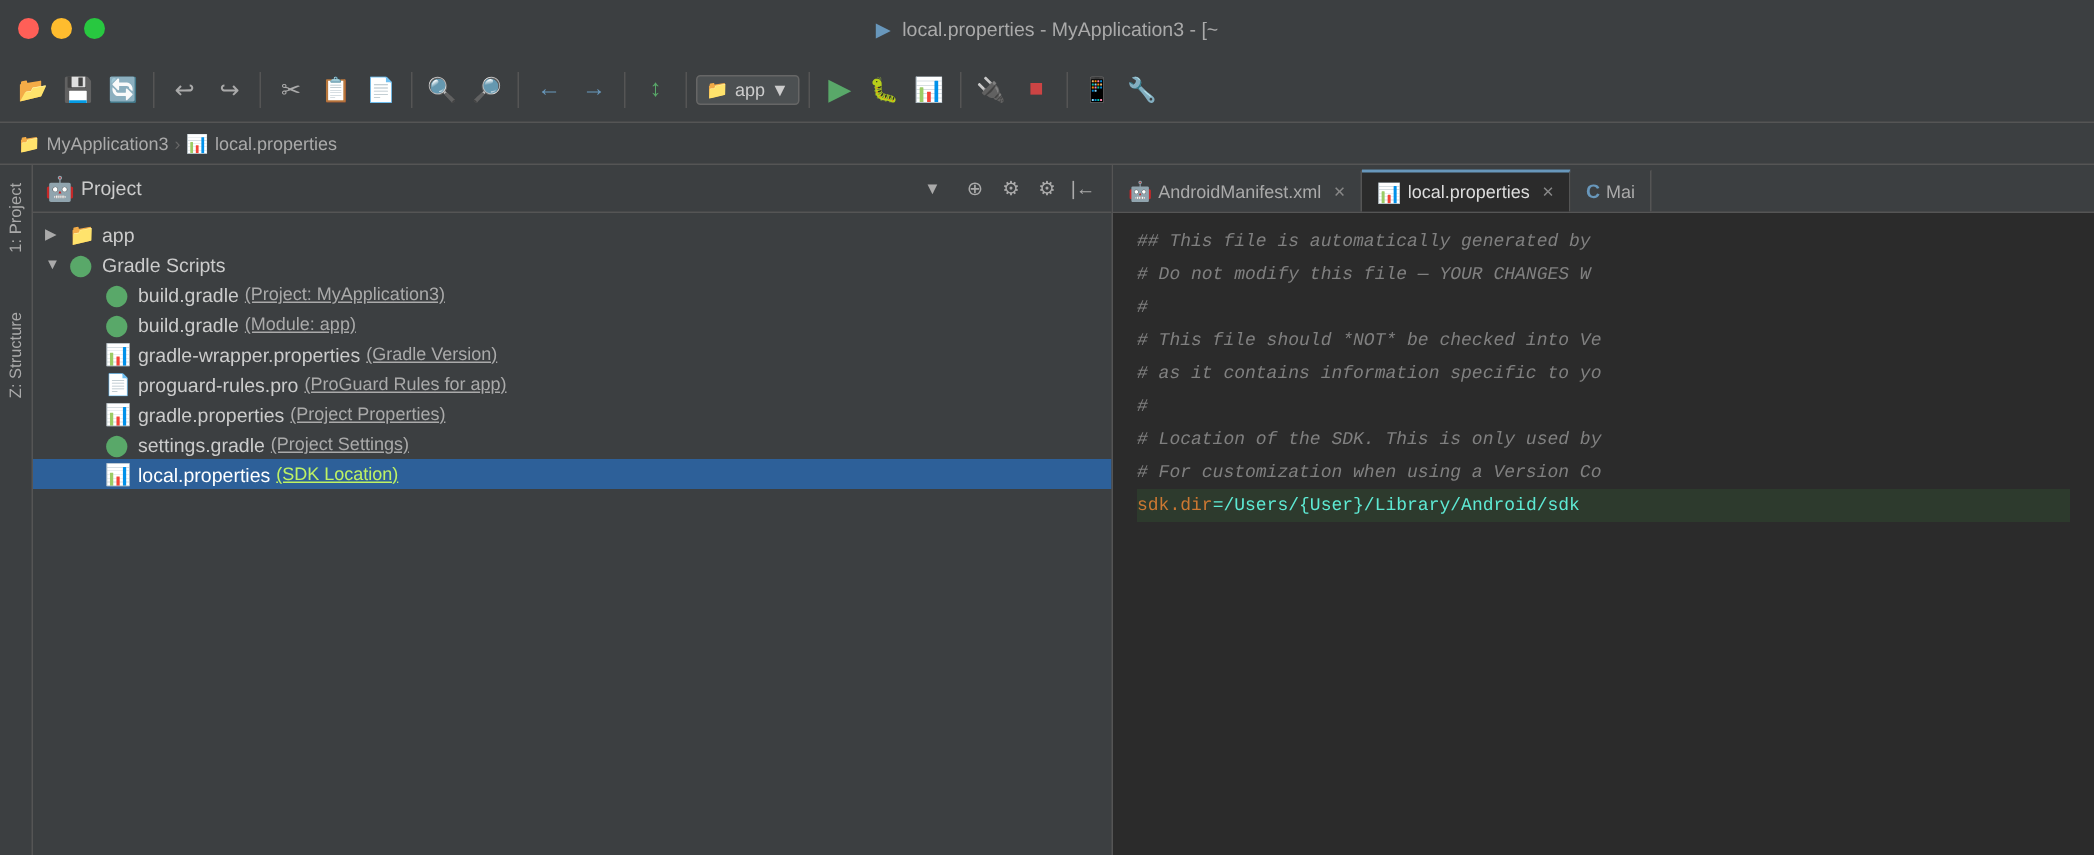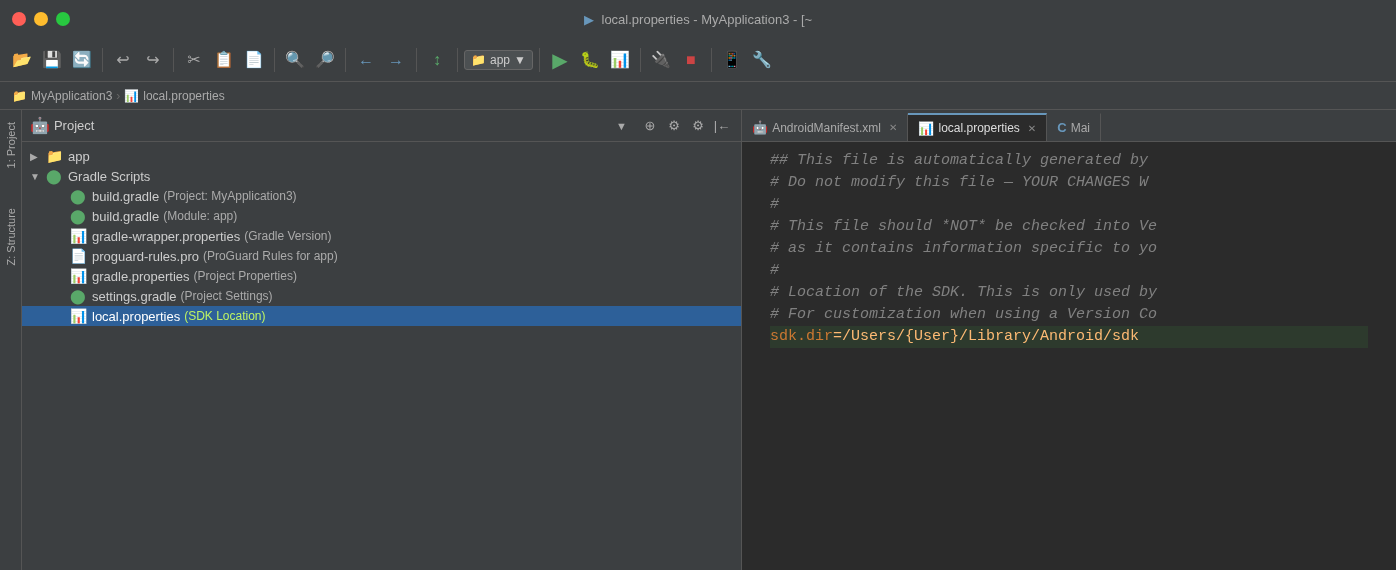--- a/index.html
+++ b/index.html
@@ -147,21 +147,21 @@
       font-size: 13px;
       color: #ccc;
       cursor: pointer;
       white-space: nowrap;
     }
     .tree-item.selected { background: #2d6099; color: white; }
     .tree-item .indent { display: inline-block; }
     .tree-item .arrow { width: 16px; display: inline-block; color: #aaa; font-size: 10px; }
     .tree-item .item-icon { width: 18px; margin-right: 4px; font-size: 14px; }
     .tree-item .item-name { font-weight: 500; }
-    .tree-item .item-label { color: #aaa; font-weight: normal; margin-left: 4px; font-size: 12px; }
+    .tree-item .item-label { color: #aaa; font-weight: normal; margin-left: 4px; font-size: 12px; text-decoration: underline; }
     .tree-item.selected .item-label { color: #bef264; }
 
     .icon-android { color: #9fc; }
     .icon-gradle-green { color: #59a869; }
     .icon-folder-orange { color: #d4a84b; }
     .icon-pro { color: #6897bb; }
     .icon-file-red { color: #d06060; }
 
     
     .editor-area {
@@ -196,36 +196,36 @@
       color: #ddd;
       border-top: 2px solid #6897bb;
     }
     .editor-tab .tab-icon { font-size: 13px; }
     .editor-tab .tab-close { font-size: 10px; color: #888; margin-left: 4px; }
 
     
     .editor-content {
       flex: 1;
       background: #2b2b2b;
-      padding: 8px 28px;
+      padding: 8px 16px;
       font-family: 'Courier New', monospace;
-      font-size: 15px;
+      font-size: 12px;
       overflow: hidden;
     }
     .code-line {
       line-height: 22px;
       white-space: nowrap;
       color: #808080;
       font-style: italic;
     }
     .code-line.highlight {
       background: #2d3a2d;
     }
     .code-key { color: #cc7832; font-style: normal; font-weight: normal; }
-    .code-val { color: #fdba74; font-style: normal; }
+    .code-val { color: #5eead4; font-style: normal; }
     .code-comment { color: #808080; font-style: italic; }
     .bulb { color: #f0c060; }
   </style>
 </head>
 <body>
 
 <div class="titlebar">
   <div class="window-controls">
     <span class="wc wc-close"></span>
     <span class="wc wc-min"></span>

